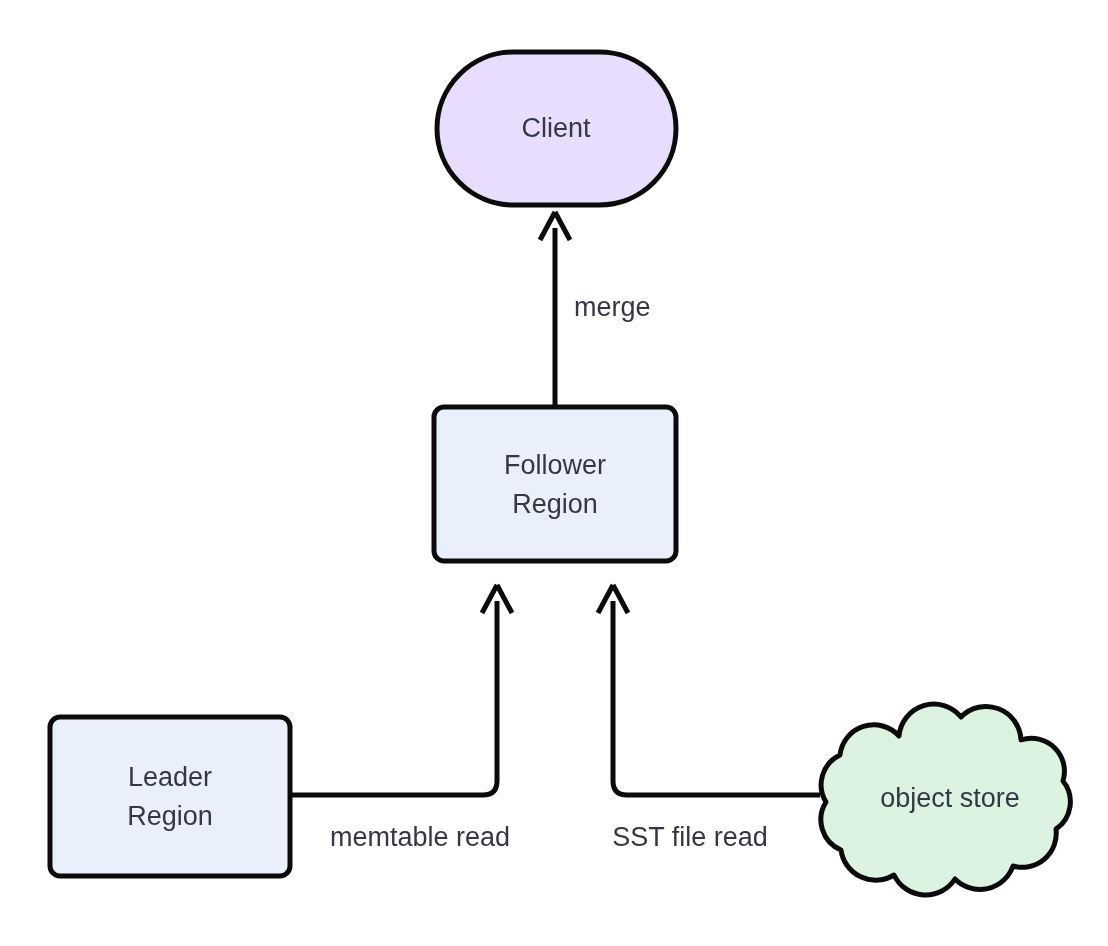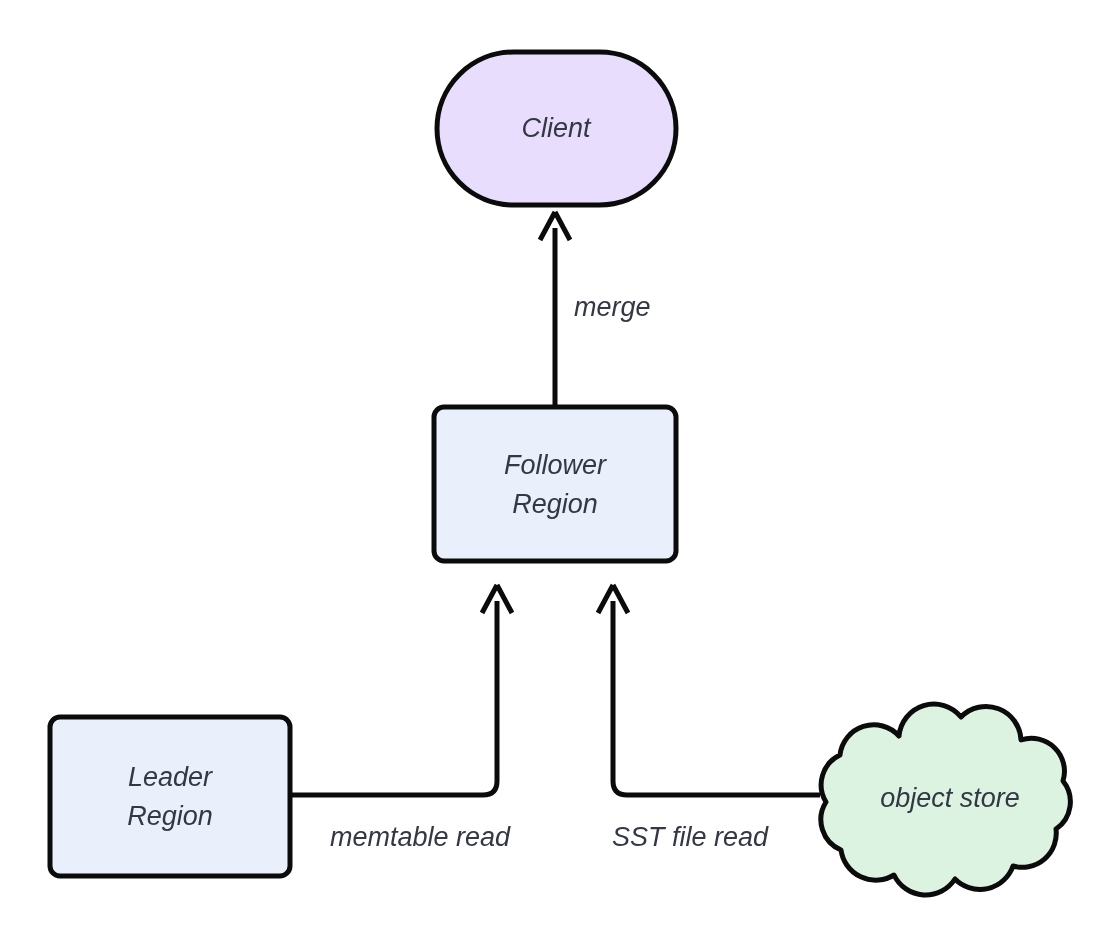--- a/index.html
+++ b/index.html
@@ -10,21 +10,20 @@
   body {
     width: 1108px;
     height: 946px;
     font-family: "Liberation Sans", "DejaVu Sans", sans-serif;
     overflow: hidden;
   }
   #diagram-root {
     position: relative;
     width: 935px;
     height: 946px;
-    font-style: italic;
   }
   svg#diagram-svg {
     position: absolute;
     top: 0;
     left: 0;
     width: 1108px;
     height: 946px;
   }
   .node-shape {
     stroke: #0b0b0b;

